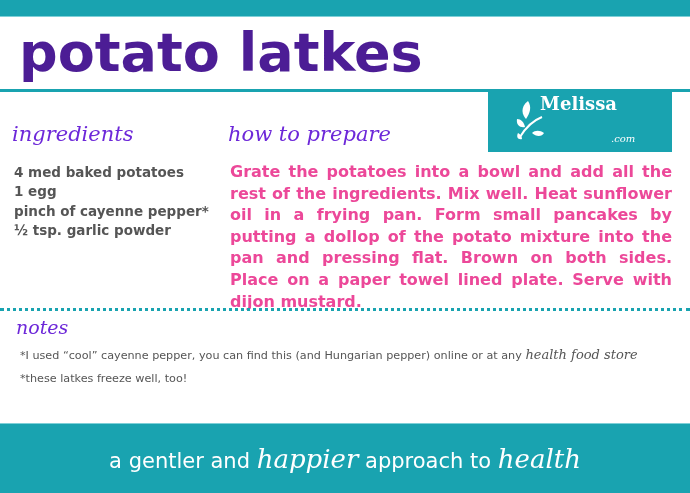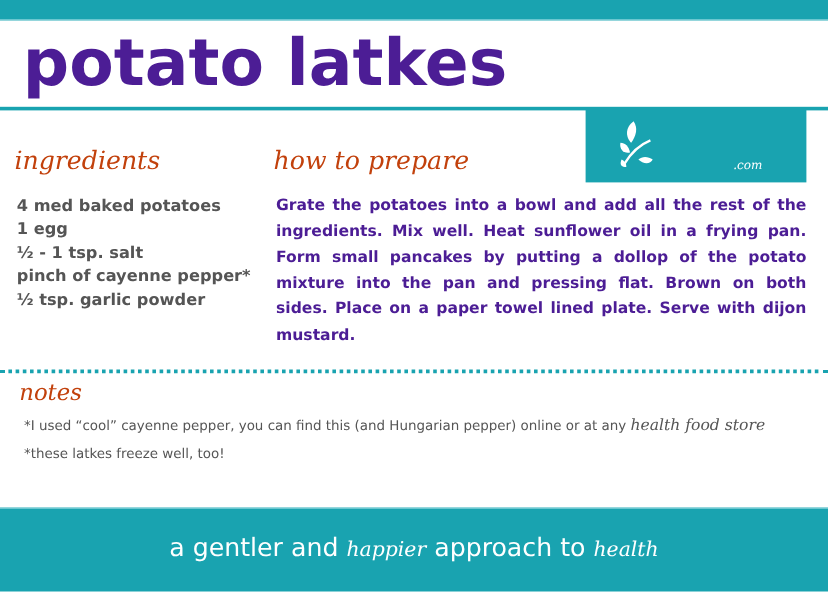--- a/index.html
+++ b/index.html
@@ -35,33 +35,33 @@
     font-family: "DejaVu Serif", serif; font-weight: bold;
     color: #ffffff; font-size: 18px; line-height: 18px;
   }
   .logo .dotcom {
     position: absolute; left: 123px; top: 42px;
     font-family: "DejaVu Serif", serif; font-style: italic;
     color: #ffffff; font-size: 10px;
   }
   .script {
     font-family: "DejaVu Serif", serif; font-style: italic;
-    color: #c2410c;
+    color: #6d28d9;
   }
   .ing-heading { position: absolute; left: 12px; top: 122px; font-size: 21px; }
   .prep-heading { position: absolute; left: 228px; top: 122px; font-size: 21px; }
   .ing-list {
     position: absolute; left: 14px; top: 163px; margin: 0; padding: 0; list-style: none;
     font-family: "DejaVu Sans", sans-serif; font-weight: bold;
     font-size: 13.5px; line-height: 19.4px; color: #555555;
   }
   .prep-text {
     position: absolute; left: 230px; top: 161px; width: 442px;
     font-family: "DejaVu Sans", sans-serif; font-weight: bold;
-    font-size: 13px; line-height: 21.6px; color: #4c1d95;
+    font-size: 16px; line-height: 21.6px; color: #ec4899;
     text-align: justify; margin: 0;
   }
   .dotted {
     position: absolute; left: 0; top: 308px; width: 690px; height: 0;
     border-top: 3px dotted #19a3b0;
   }
   .notes-heading { position: absolute; left: 16px; top: 316px; font-size: 19px; }
   .note {
     position: absolute; left: 20px;
     font-family: "DejaVu Sans", sans-serif;
@@ -75,49 +75,49 @@
   .footer {
     position: absolute; left: 0; top: 423px; width: 690px; height: 70px;
     background: #19a3b0; border-top: 1px solid #7fd0d8;
     color: #ffffff; text-align: center;
   }
   .footer .tagline {
     position: absolute; left: 0; width: 690px; top: 20px;
     font-family: "DejaVu Sans", sans-serif; font-size: 21px; font-weight: normal;
   }
   .footer .tagline .script-inline {
-    font-family: "DejaVu Serif", serif; font-style: italic; font-size: 17px;
+    font-family: "DejaVu Serif", serif; font-style: italic; font-size: 26px;
   }
 </style>
 </head>
 <body>
 
 <div class="top-bar"></div>
 
 <div class="title">potato latkes</div>
 <div class="title-rule"></div>
 
 <div class="logo">
   <svg class="leaf" viewBox="0 0 30 44">
     <path d="M6 40 C12 30 18 24 28 20" stroke="#fff" stroke-width="2" fill="none"></path>
     <path d="M14 4 C6 10 8 18 12 22 C16 16 18 10 14 4 Z" fill="#fff"></path>
     <path d="M3 22 C2 28 6 31 11 30 C10 25 7 22 3 22 Z" fill="#fff"></path>
     <path d="M18 36 C22 40 28 40 30 36 C26 33 21 33 18 36 Z" fill="#fff"></path>
     <path d="M4 36 C2 40 4 43 8 42 C8 39 6 37 4 36 Z" fill="#fff"></path>
   </svg>
   <div class="name">
+    <div>Melissa</div>
   </div>
   <div class="dotcom">.com</div>
 </div>
 
 <div class="script ing-heading">ingredients</div>
 <ul class="ing-list">
   <li>4 med baked potatoes</li>
   <li>1 egg</li>
-  <li>½ - 1 tsp. salt</li>
   <li>pinch of cayenne pepper*</li>
   <li>½ tsp. garlic powder</li>
 </ul>
 
 <div class="script prep-heading">how to prepare</div>
 <p class="prep-text">Grate the potatoes into a bowl and add all the rest of the ingredients. Mix well. Heat sunflower oil in a frying pan. Form small pancakes by putting a dollop of the potato mixture into the pan and pressing flat. Brown on both sides. Place on a paper towel lined plate. Serve with dijon mustard.</p>
 
 <div class="dotted"></div>
 <div class="script notes-heading">notes</div>
 <div class="note note1">

